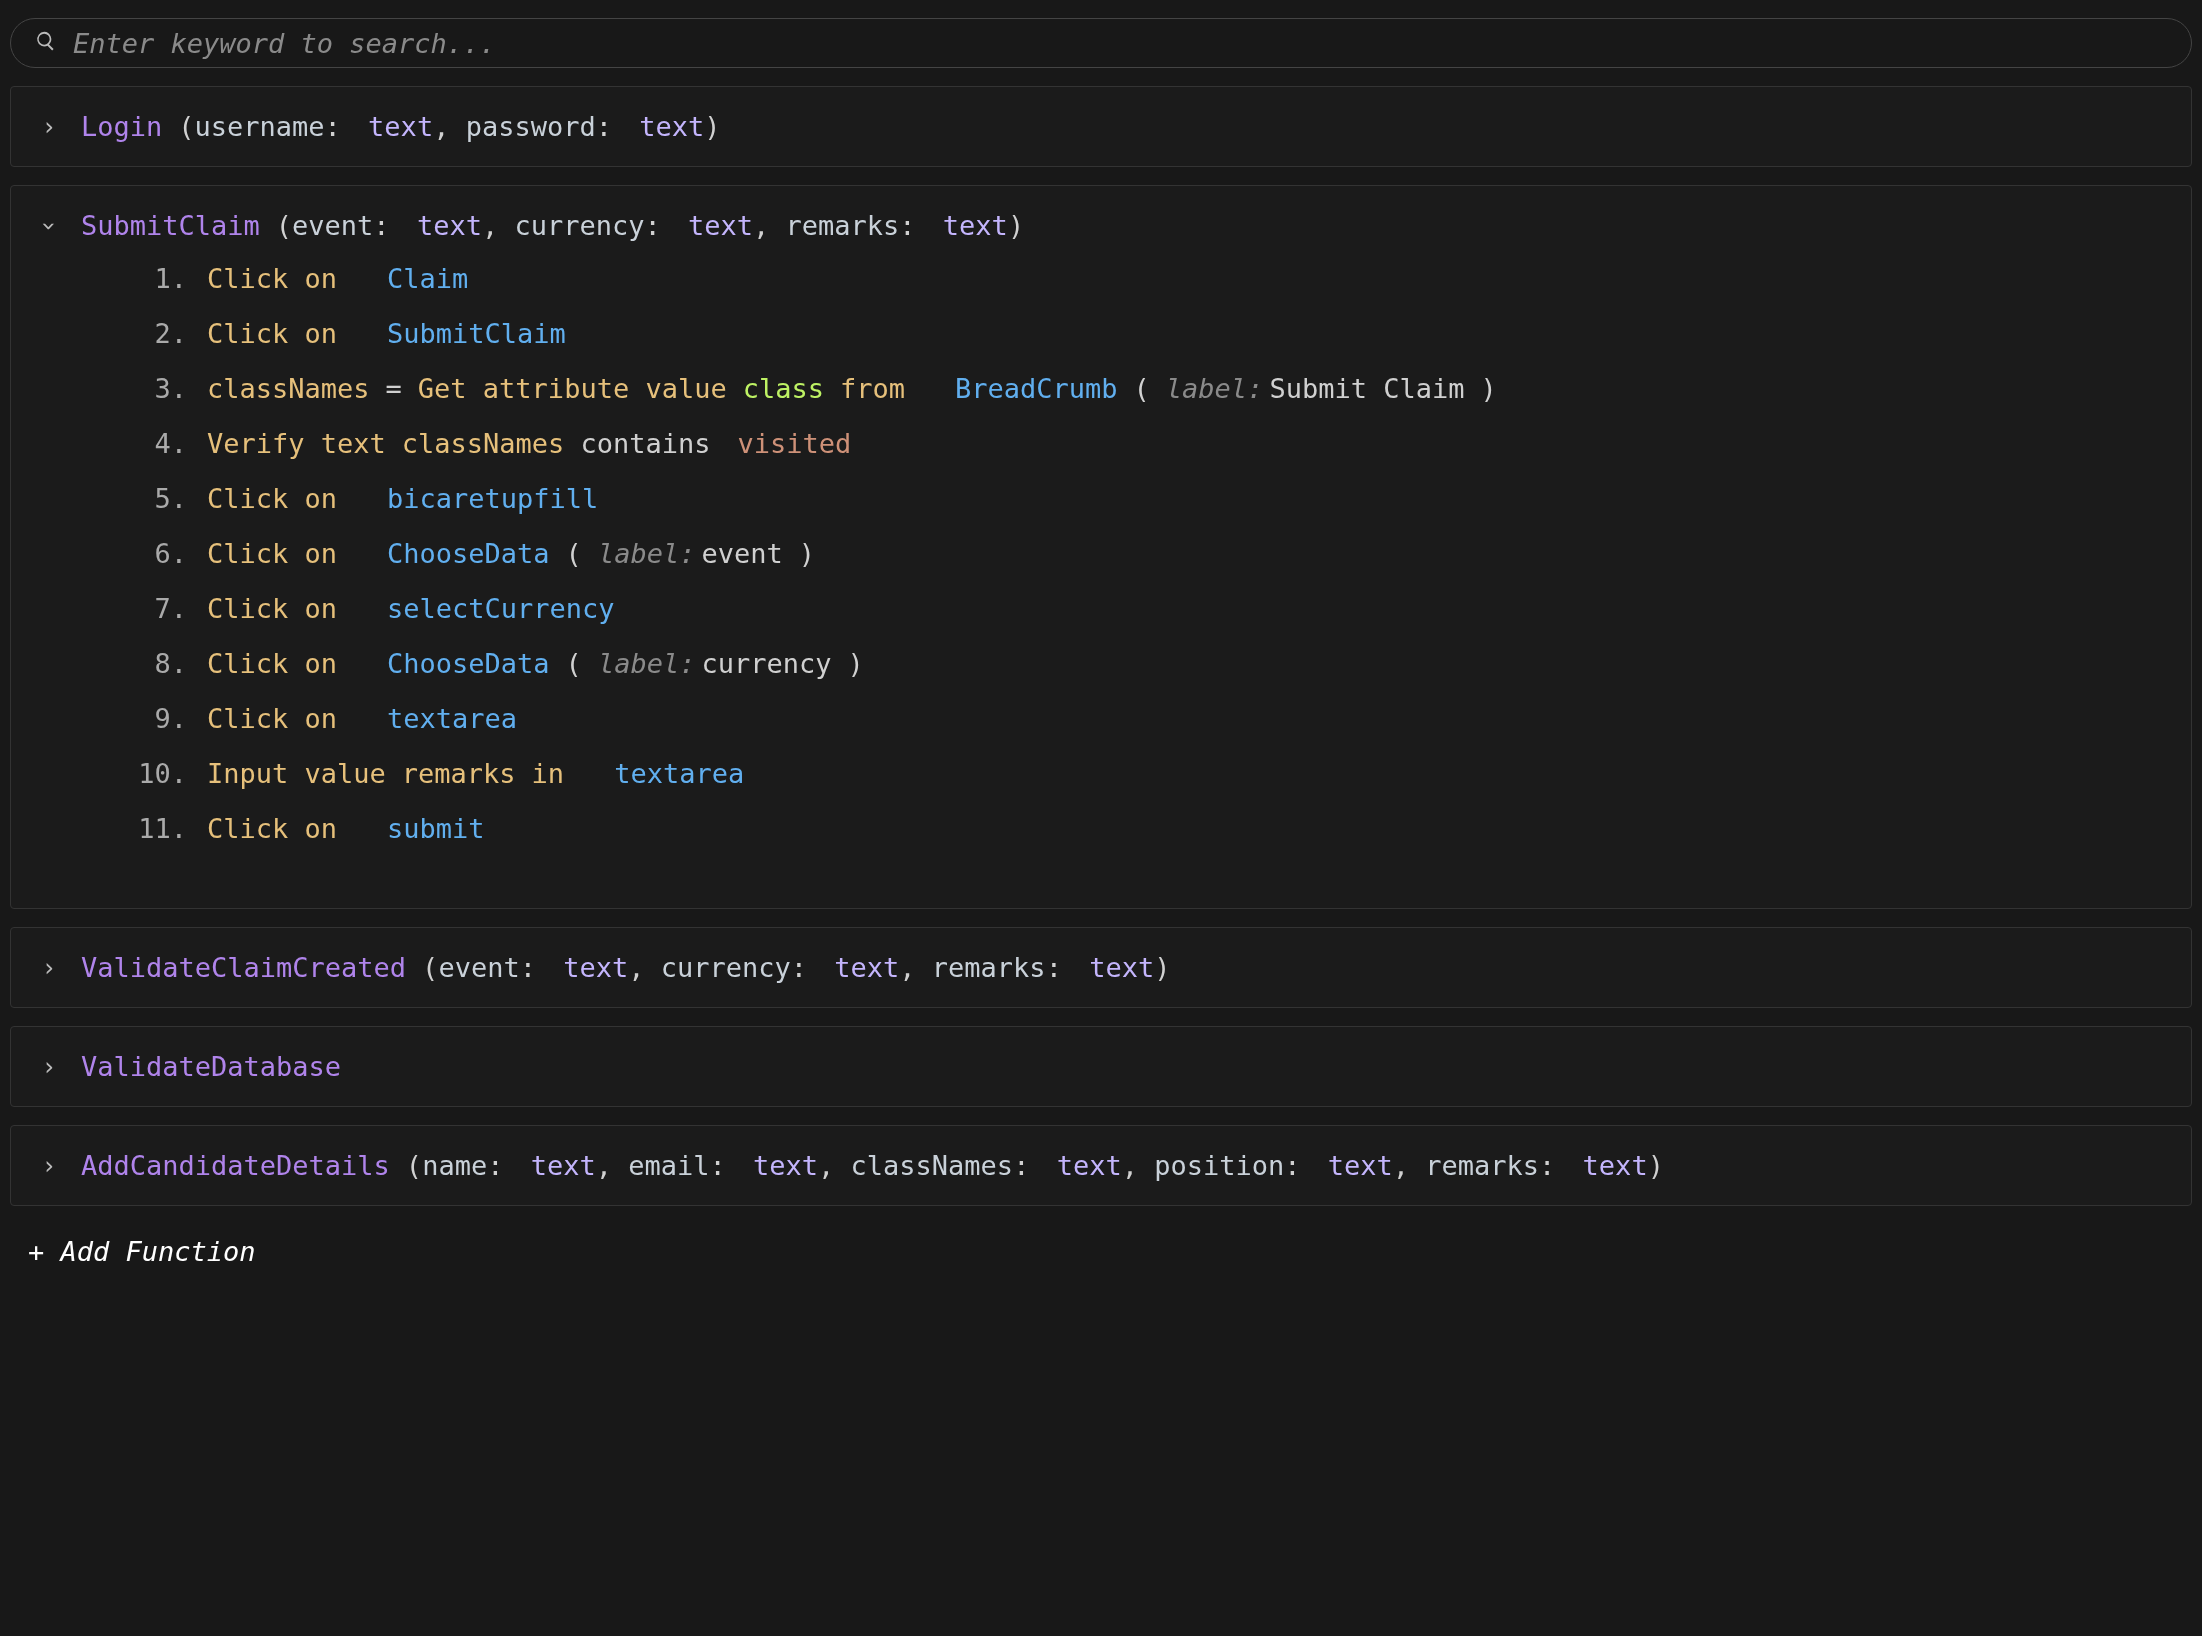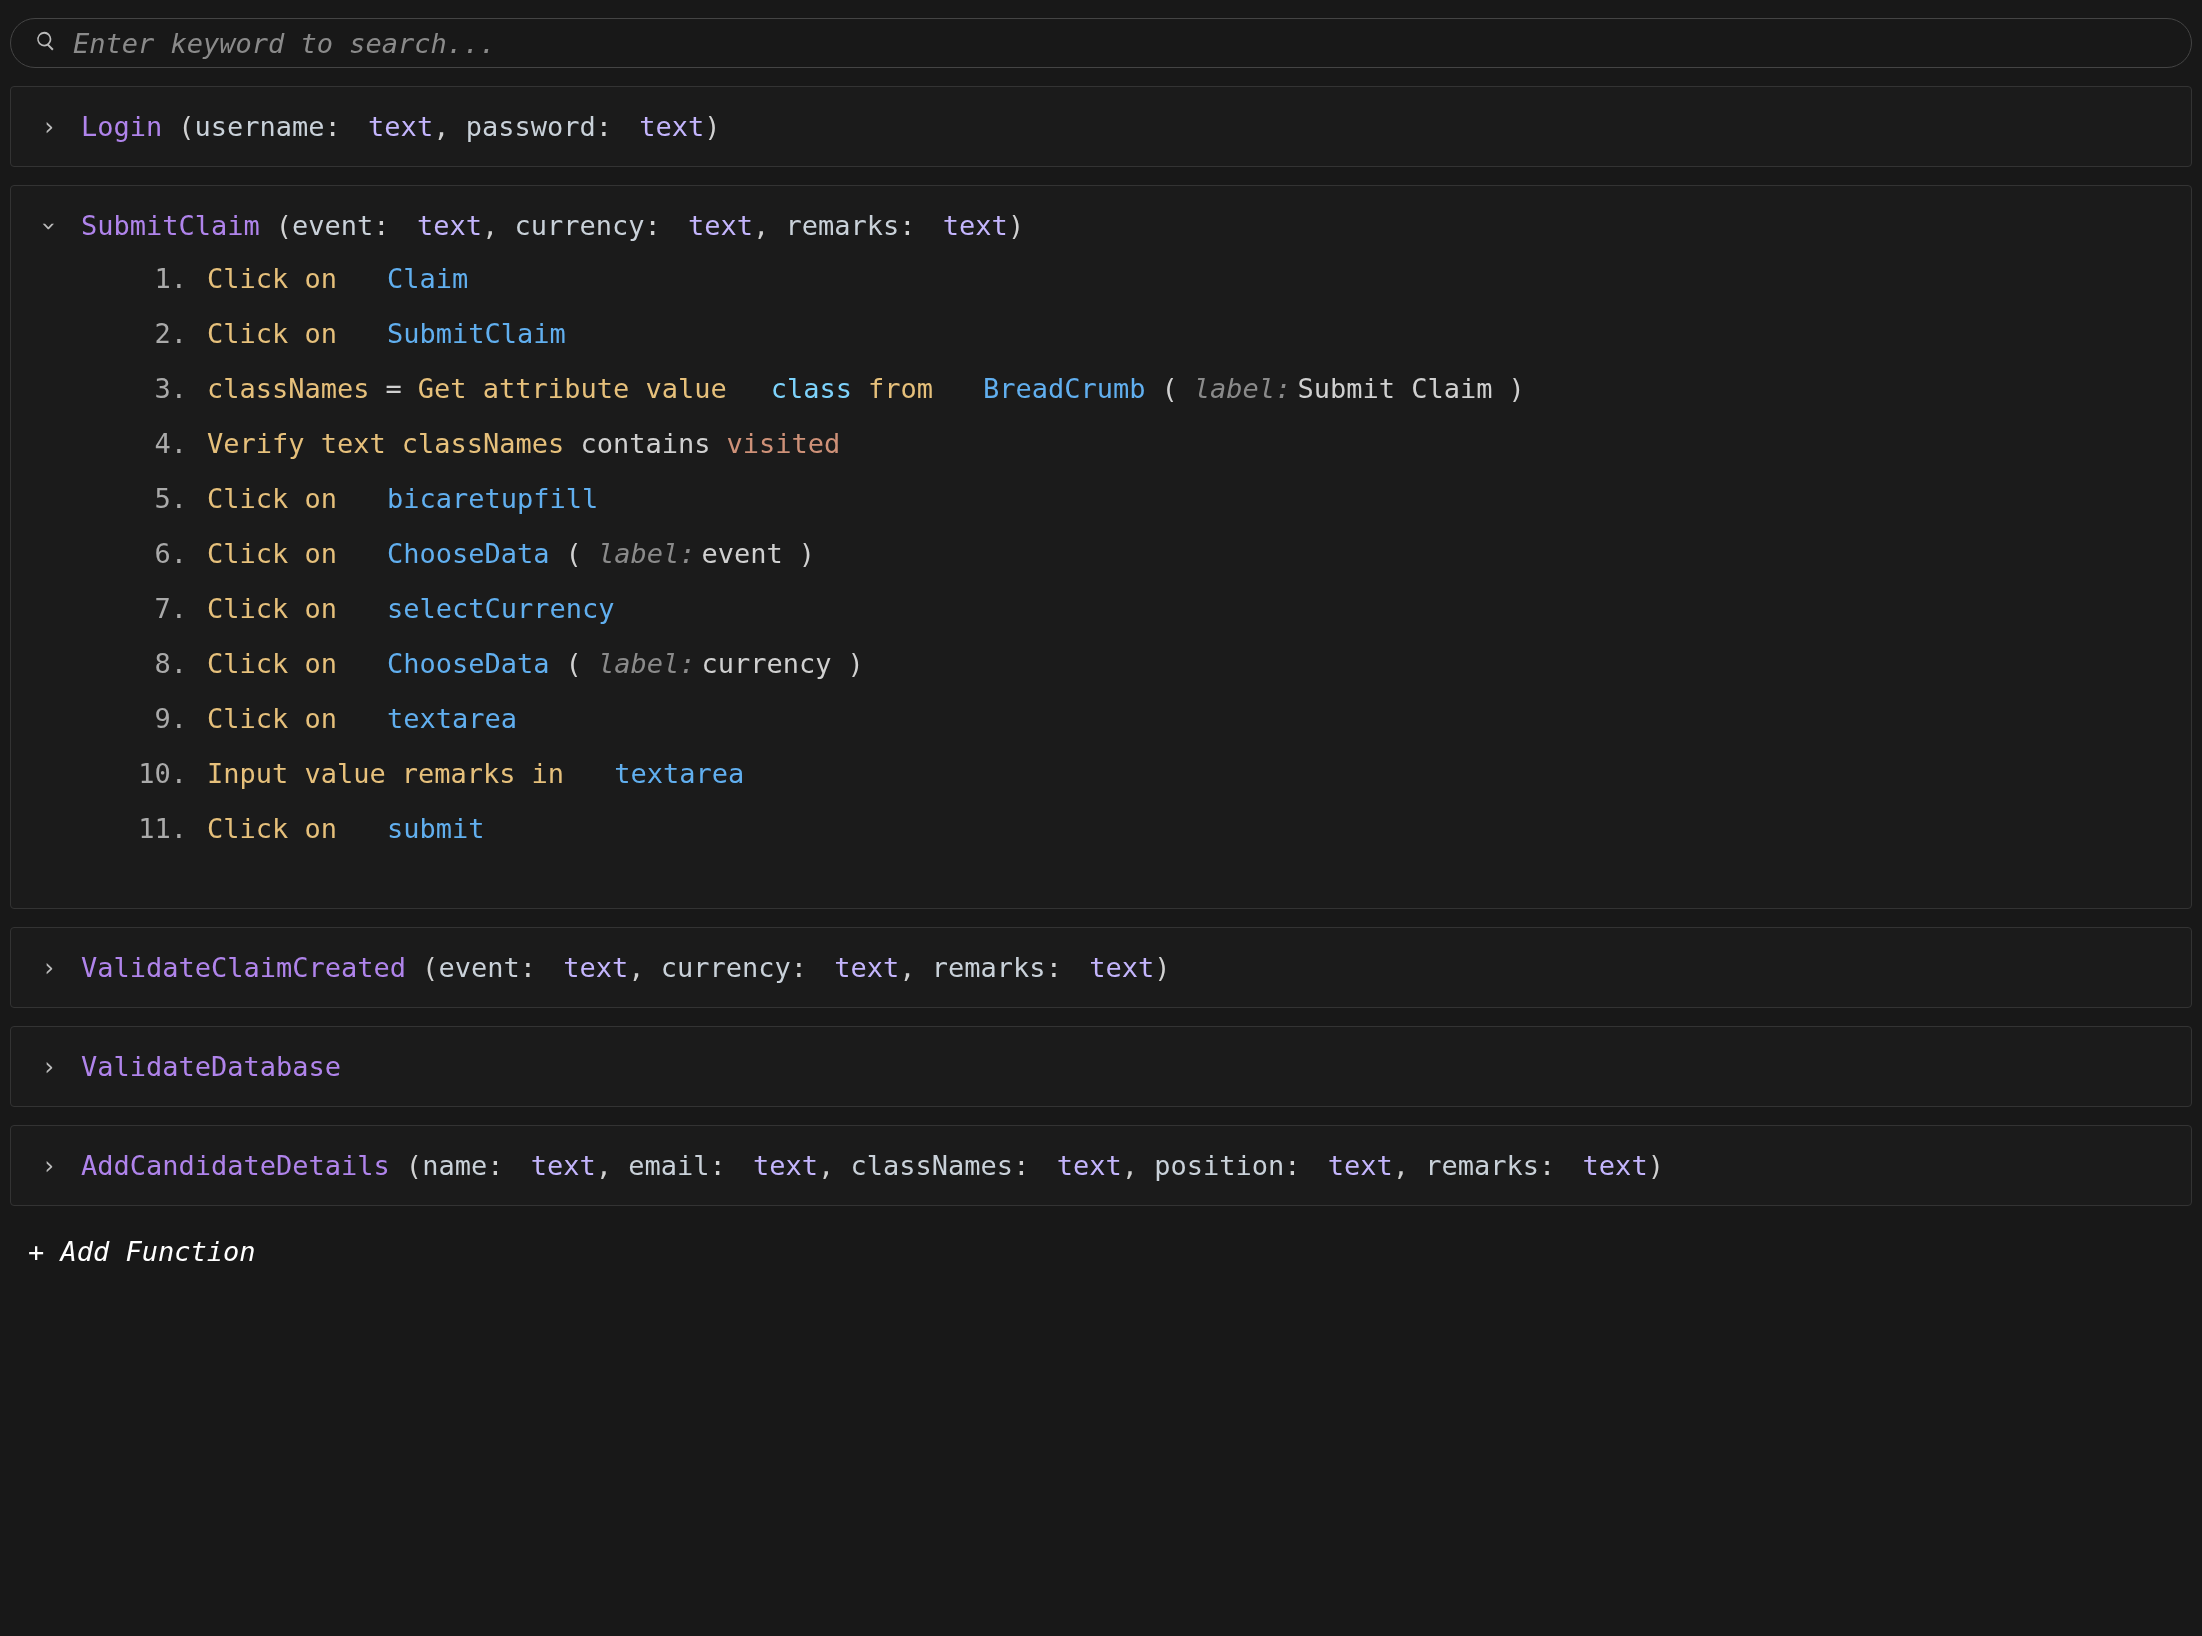--- a/index.html
+++ b/index.html
@@ -77,23 +77,23 @@
   .type-text { color: #c4b5fd; margin-left: 11px; }
   .steps { margin: 22px 0 40px 90px; display: flex; flex-direction: column; gap: 24px; }
   .step { display: flex; align-items: baseline; font-size: 27px; }
   .step .num { width: 78px; text-align: right; color: #aaa; padding-right: 20px; }
   .tokens { display: flex; flex-wrap: wrap; gap: 0; align-items: baseline; }
   .tok { padding-right: 16px; }
   .kw-action { color: #e6c07b; }
   .kw-elem   { color: #61afef; margin-left: 34px; }
   .kw-var    { color: #e6c07b; }
   .kw-op     { color: #d0d0d0; }
-  .kw-arg    { color: #7dd3fc; margin-left: 28px; }
+  .kw-arg    { color: #bef264; }
   .kw-str    { color: #d0d0d0; }
-  .kw-orange { color: #ce9178; }
+  .kw-orange { color: #ce9178; margin-left: 11px; }
   .kw-label  { color: #8a8a8a; font-style: italic; }
   .addfn {
     padding: 30px 28px 0 28px;
     font-size: 27px;
     font-style: italic;
     color: #ffffff;
     cursor: pointer;
   }
 </style>
 </head>

